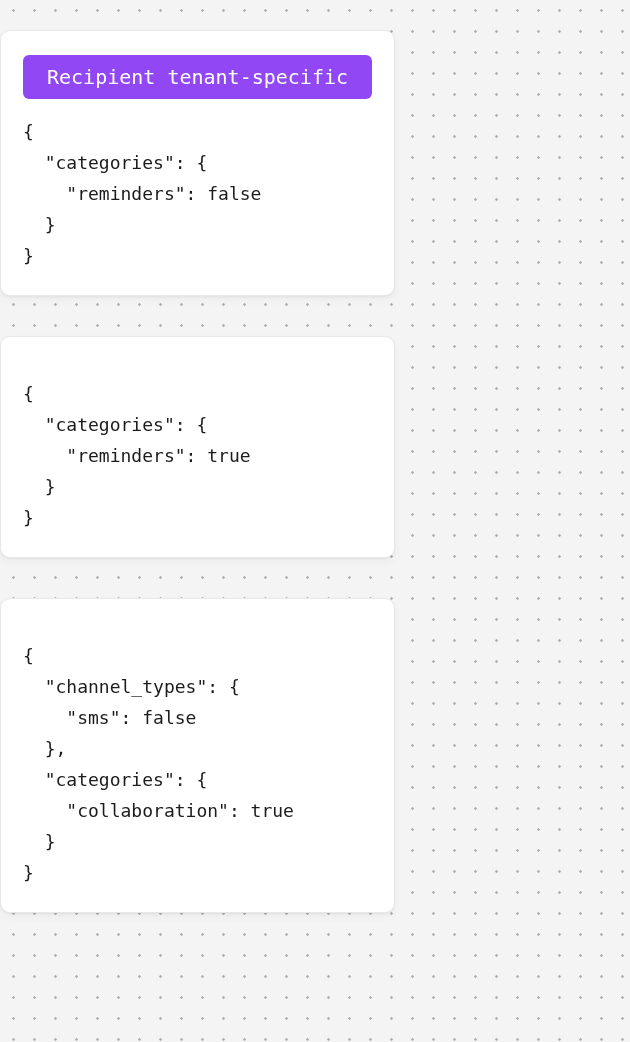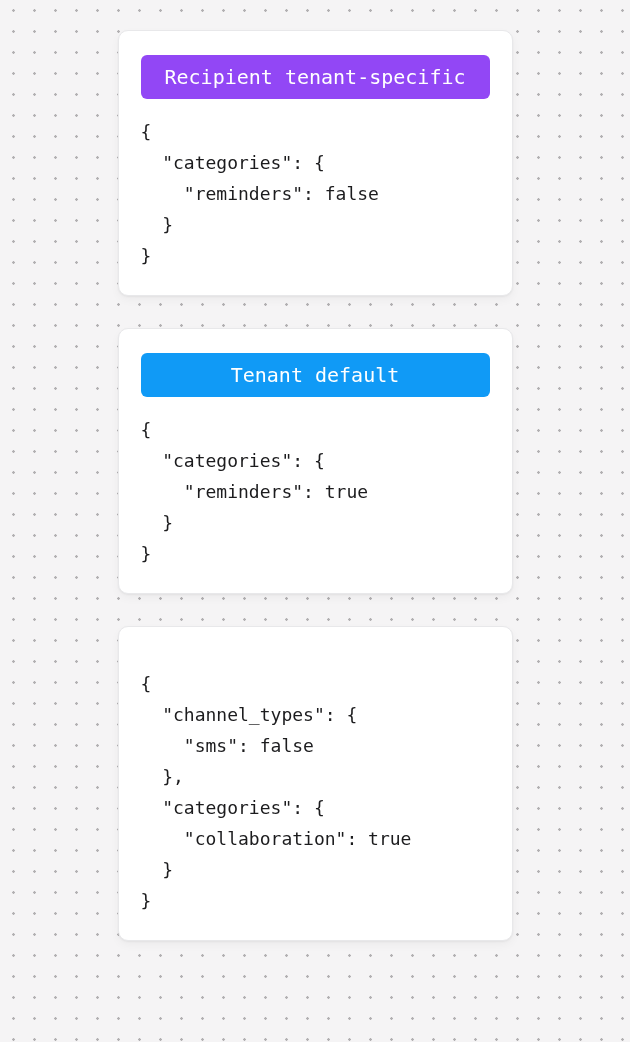--- a/index.html
+++ b/index.html
@@ -15,22 +15,22 @@
     background-size: 21px 21px;
     background-position: 3px 0px;
     font-family: "DejaVu Sans Mono", "Liberation Mono", monospace;
   }
   .canvas {
     width: 630px;
     box-sizing: border-box;
     padding-top: 30px;
     display: flex;
     flex-direction: column;
-    align-items: center;
-    gap: 32px;
+    align-items: flex-start;
+    gap: 40px;
   }
   .card {
     width: 395px;
     box-sizing: border-box;
     background: #ffffff;
     border: 1px solid #e8e8ea;
     border-radius: 10px;
     padding: 24px 22px;
     box-shadow: 0 1px 2px rgba(0,0,0,0.05), 0 4px 10px rgba(0,0,0,0.04);
   }
@@ -65,21 +65,20 @@
   <section class="card">
     <div class="badge" style="background-color: rgb(146, 71, 245);">Recipient tenant-specific</div>
     <pre class="code">{
   "categories": {
     "reminders": false
   }
 }</pre>
   </section>
 
   <section class="card">
-    <div class="badge" style="background-color: rgb(16, 154, 246);">Tenant default</div>
     <pre class="code">{
   "categories": {
     "reminders": true
   }
 }</pre>
   </section>
 
   <section class="card">
     <pre class="code">{
   "channel_types": {

